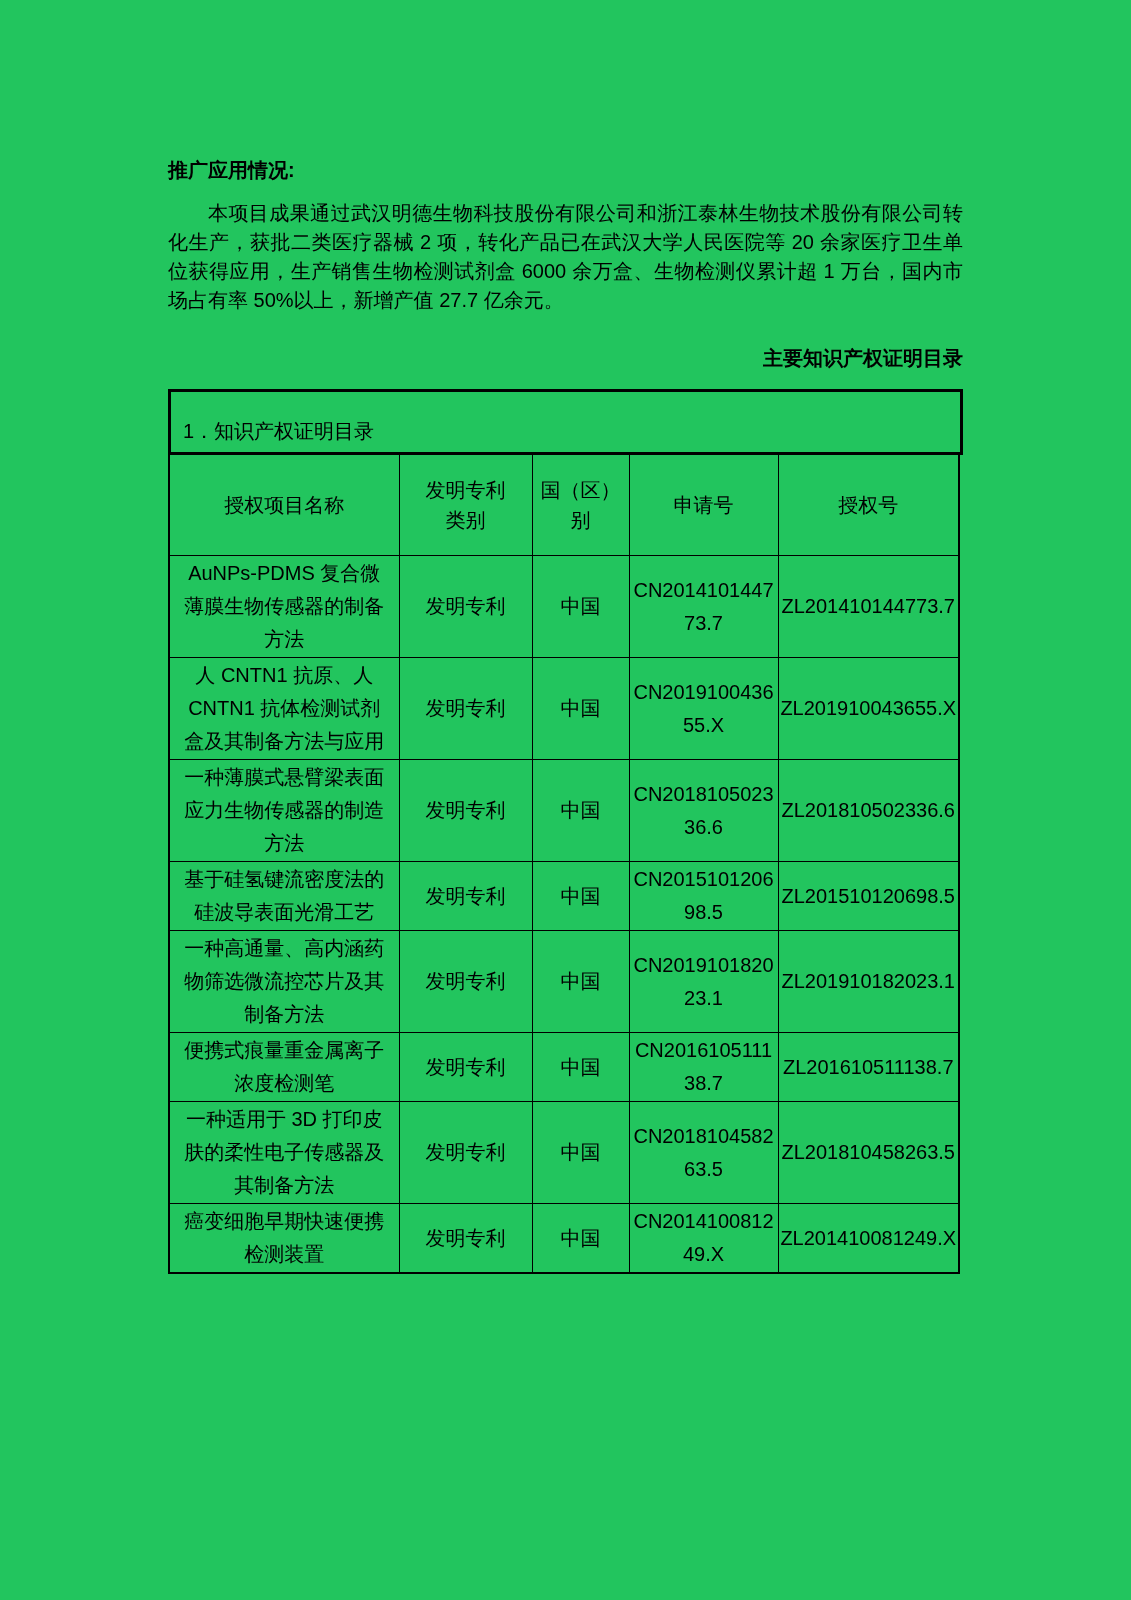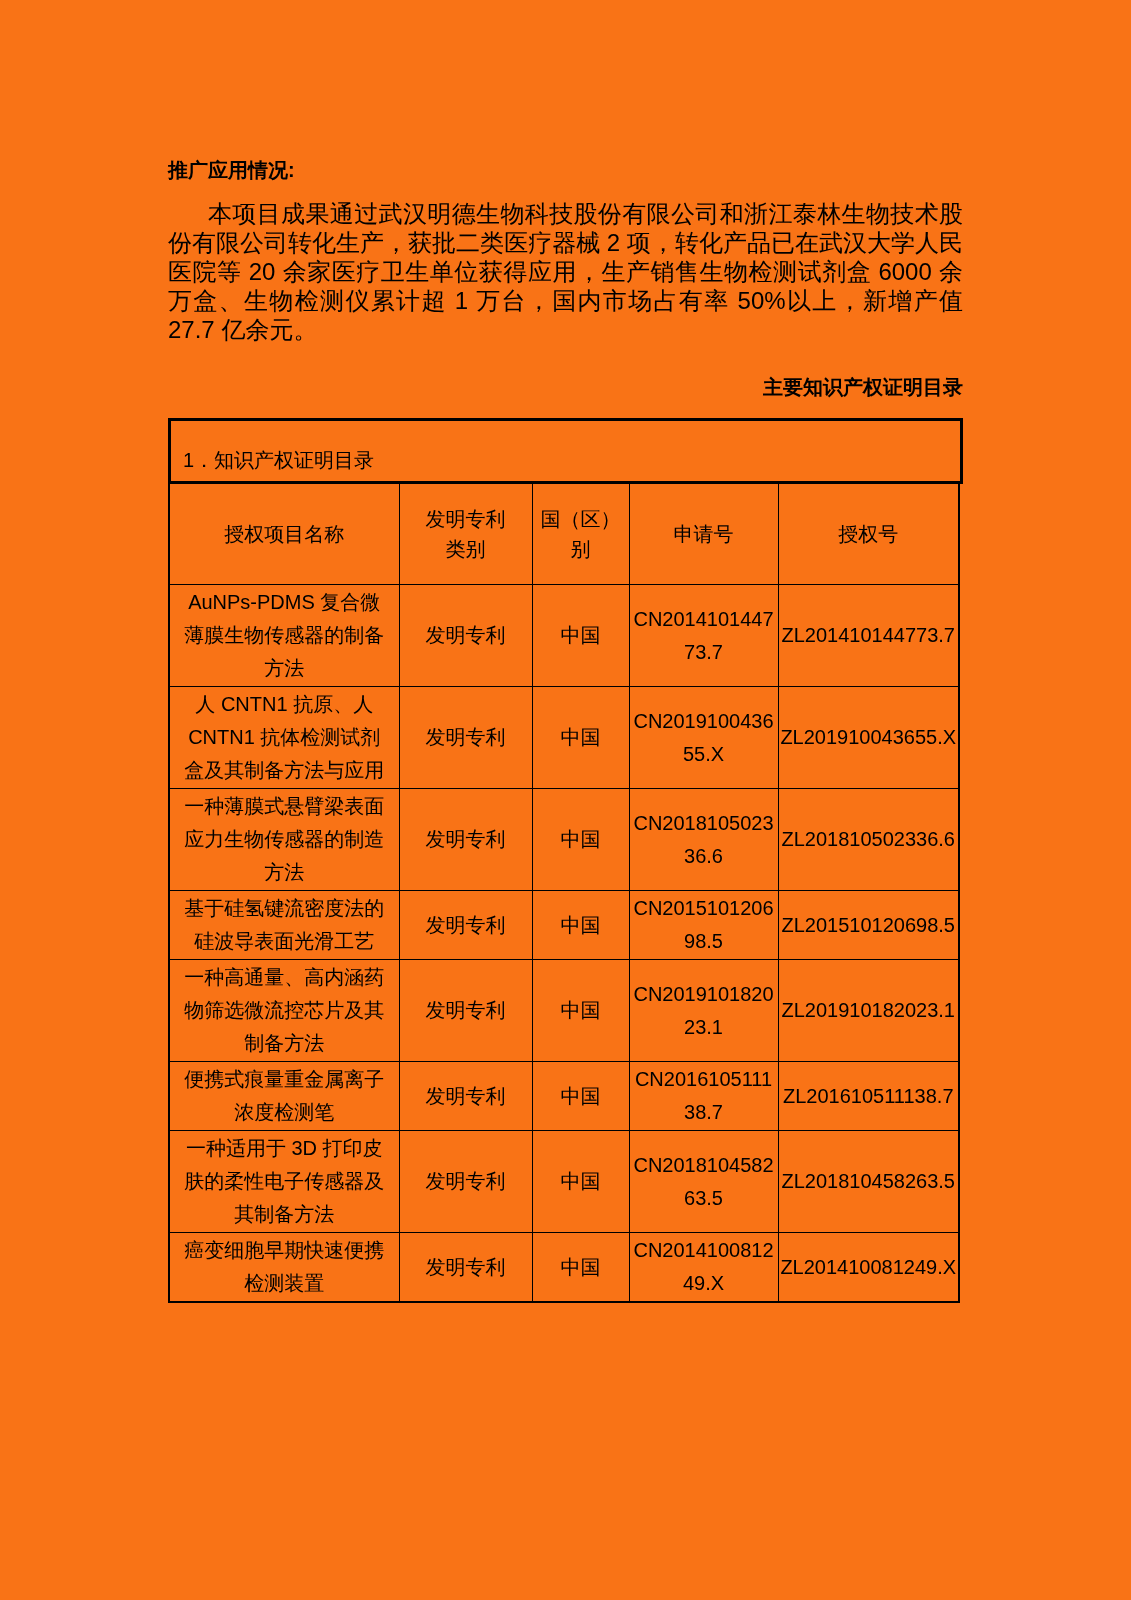--- a/index.html
+++ b/index.html
@@ -12,35 +12,35 @@
     height: 1600px;
     font-family: "Liberation Sans", sans-serif;
     color: #000000;
     overflow: hidden;
   }
   .page {
     box-sizing: border-box;
     width: 1131px;
     height: 1600px;
     padding: 155px 168px 0 168px;
-    background: #f97316;
+    background: #22c55e;
   }
   .sec-title {
     margin: 0;
     font-size: 20px;
     line-height: 30px;
     font-weight: bold;
   }
   .sec-title.second {
     margin-top: 28px;
     text-align: right;
   }
   .body-para {
     margin: 14px 0 16px 0;
-    font-size: 24px;
+    font-size: 20px;
     line-height: 29px;
     text-align: justify;
     text-indent: 40px;
   }
   .caption-box {
     box-sizing: border-box;
     width: 795px;
     margin-top: 16px;
     border: 3px solid #000000;
     padding: 24px 12px 6px 12px;

